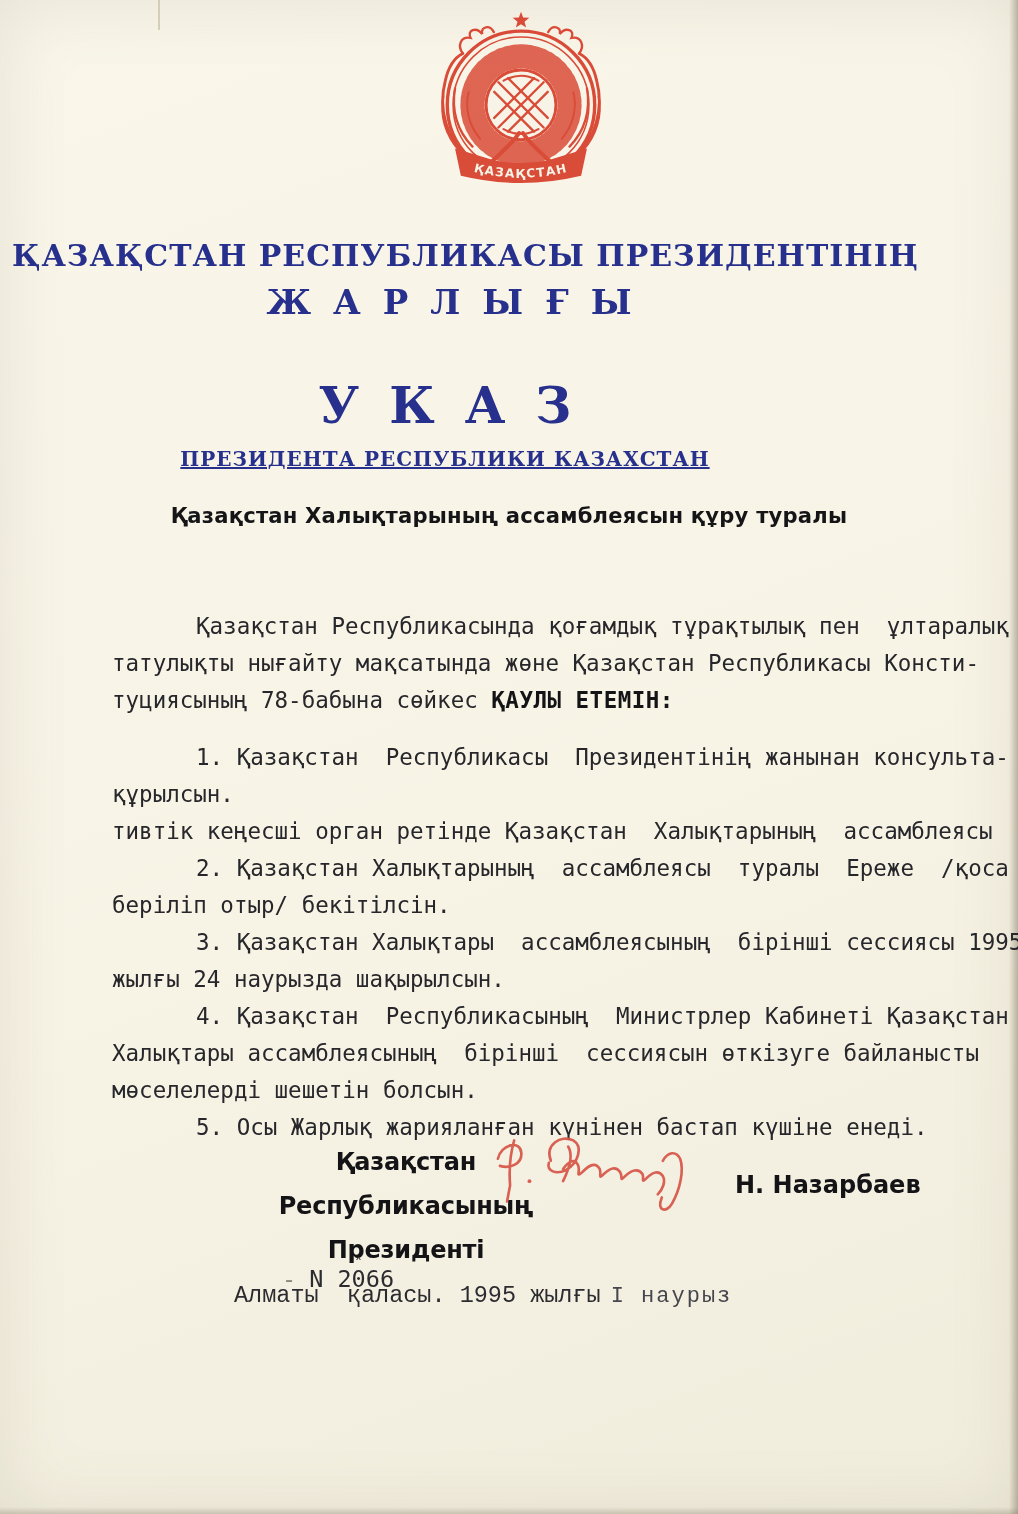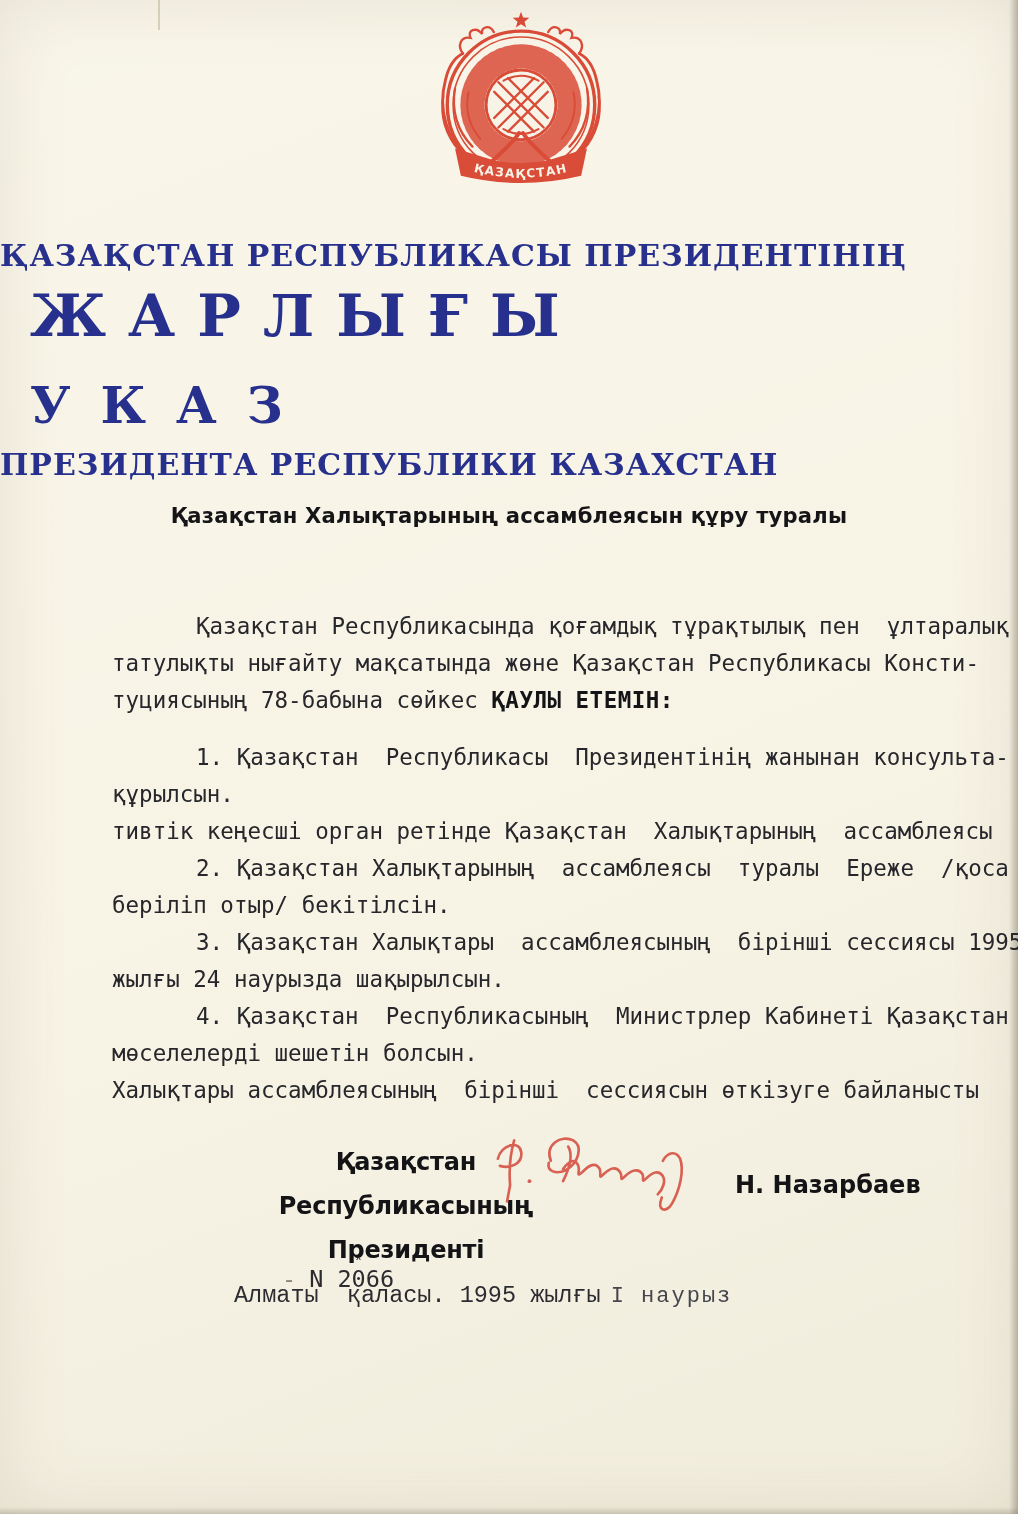--- a/index.html
+++ b/index.html
@@ -15,28 +15,28 @@
   .edge-right{position:absolute;top:0;right:0;bottom:0;width:9px;
     background:linear-gradient(to right,rgba(140,132,108,0),rgba(120,112,90,.45));}
   .edge-bottom{position:absolute;left:0;right:0;bottom:0;height:7px;
     background:linear-gradient(to bottom,rgba(140,132,108,0),rgba(120,112,90,.30));}
   .crease{position:absolute;left:158px;top:0;width:2px;height:30px;
     background:#cfc8b2;opacity:.85;}
 
   .emblem{position:absolute;left:424px;top:8px;width:194px;height:186px;opacity:.95;}
 
   .h-line1,.h-title-kk,.h-title-ru,.h-line2{
-    position:absolute;left:0;width:866px;
+    position:absolute;left:12px;width:866px;text-align:center;
     color:#27318d;font-family:"DejaVu Serif","Liberation Serif",serif;font-weight:700;
     white-space:nowrap;
   }
   .h-line1{top:238px;font-size:30px;letter-spacing:1px;}
-  .h-title-kk{top:282px;font-size:58px;letter-spacing:22px;padding-left:30px;box-sizing:border-box;}
+  .h-title-kk{top:282px;font-size:34px;letter-spacing:22px;padding-left:30px;box-sizing:border-box;}
   .h-title-ru{top:376px;font-size:50px;letter-spacing:30px;padding-left:30px;box-sizing:border-box;}
-  .h-line2{top:447px;font-size:30px;letter-spacing:1px;}
+  .h-line2{top:447px;font-size:20px;letter-spacing:1px;text-decoration:underline;}
   .h-subject{
     position:absolute;left:0;top:503px;width:1018px;text-align:center;
     color:#151518;font-size:22px;font-weight:700;letter-spacing:.2px;
     transform:scaleX(.96);white-space:nowrap;
   }
 
   .body-block{
     position:absolute;left:112px;top:608px;width:906px;
     font-family:"DejaVu Sans Mono","Liberation Mono",monospace;
     font-size:22.5px;line-height:37px;color:#26262b;
@@ -139,22 +139,23 @@
       <div class="bline"><span>татулықты нығайту мақсатында жөне Қазақстан Республикасы Консти-</span></div>
       <div class="bline"><span>туциясының 78-бабына сөйкес </span><b>ҚАУЛЫ ЕТЕМІН:</b></div>
       <div class="bline indent gap"><span>1. Қазақстан  Республикасы  Президентінің жанынан консульта-</span></div>
       <div class="bline"><span>құрылсын.</span></div>
       <div class="bline"><span>тивтік кеңесші орган ретінде Қазақстан  Халықтарының  ассамблеясы</span></div>
       <div class="bline indent"><span>2. Қазақстан Халықтарының  ассамблеясы  туралы  Ереже  /қоса</span></div>
       <div class="bline"><span>беріліп отыр/ бекітілсін.</span></div>
       <div class="bline indent"><span>3. Қазақстан Халықтары  ассамблеясының  бірінші сессиясы 1995</span></div>
       <div class="bline"><span>жылғы 24 наурызда шақырылсын.</span></div>
       <div class="bline indent"><span>4. Қазақстан  Республикасының  Министрлер Кабинеті Қазақстан</span></div>
+      <div class="bline"><span>Халықтары ассамблеясының  бірінші  сессиясын өткізуге байланысты</span></div>
       <div class="bline"><span>мөселелерді шешетін болсын.</span></div>
-      <div class="bline"><span>Халықтары ассамблеясының  бірінші  сессиясын өткізуге байланысты</span></div>
+      <div class="bline indent"><span>5. Осы Жарлық жарияланған күнінен бастап күшіне енеді.</span></div>
     </div>
 
   <div class="sig-office">
     <div>Қазақстан Республикасының</div>
     <div>Президенті</div>
   </div>
 
   <svg class="sig-svg" viewBox="0 0 260 110">
     <g stroke="#d65548" stroke-width="2.6" fill="none" stroke-linecap="round" opacity=".92">
       <path d="M30,24 C26,38 25,56 26,68 L23,84 M14,42 C17,28 36,23 37,36 C38,47 26,52 16,49"></path>

